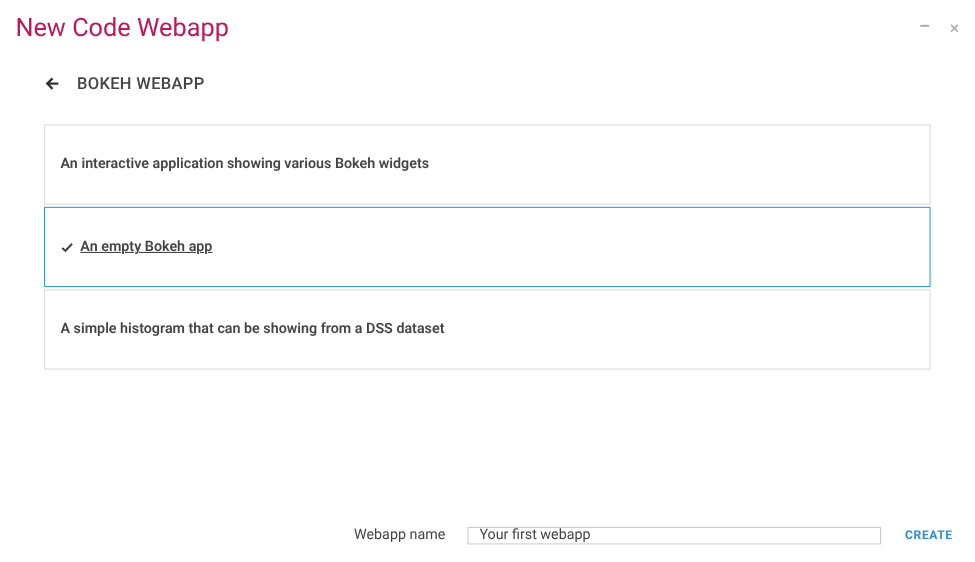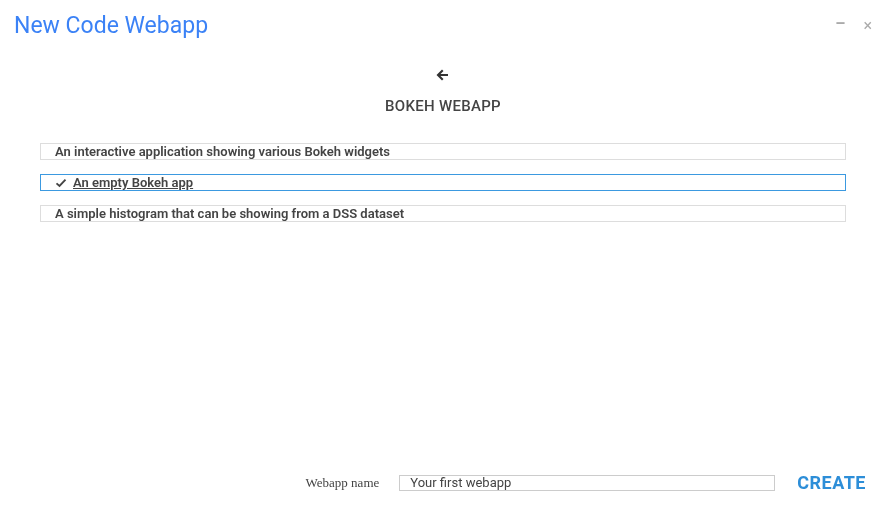--- a/index.html
+++ b/index.html
@@ -17,21 +17,21 @@
     }
     .header {
       display: flex;
       align-items: center;
       justify-content: space-between;
       padding: 12px 14px 28px 14px;
     }
     .header-title {
       font-size: 23px;
       font-weight: 400;
-      color: #3b82f6;
+      color: #be185d;
     }
     .header-controls {
       display: flex;
       align-items: center;
       gap: 18px;
     }
     .header-controls span {
       color: #aaa;
       font-size: 16px;
       cursor: pointer;
@@ -43,44 +43,43 @@
       top: -2px;
     }
     .close-x {
       font-size: 18px;
     }
     .subheader {
       display: flex;
       align-items: center;
       padding: 0 40px 28px 40px;
       gap: 14px;
-      flex-direction: column;
     }
     .back-arrow {
       display: inline-flex;
       width: 16px;
       height: 16px;
       color: #333;
     }
     .subheader-title {
       font-size: 15px;
       font-weight: 500;
       color: #444;
       letter-spacing: 0.3px;
     }
     .options-list {
       padding: 0 40px;
     }
     .option-item {
       border: 1px solid #ddd;
-      padding: 0 14px;
+      padding: 28px 14px;
       font-size: 13px;
       font-weight: 600;
       color: #444;
-      margin-bottom: 14px;
+      margin-bottom: 2px;
       cursor: pointer;
       display: flex;
       align-items: center;
       gap: 6px;
     }
     .option-item.selected {
       border: 1px solid #3b99e0;
       text-decoration: underline;
     }
     .check-icon {
@@ -101,36 +100,35 @@
       right: 0;
       padding: 0 18px 0 40px;
       display: flex;
       align-items: center;
       justify-content: flex-end;
       gap: 20px;
     }
     .footer-label {
       font-size: 13px;
       color: #444;
-      font-family: Liberation Serif, serif;
     }
     .footer-input {
       width: 376px;
       height: 16px;
       border: 1px solid #ccc;
       padding: 4px 10px;
       font-size: 13px;
       color: #444;
       font-family: inherit;
     }
     .create-button {
       background: none;
       border: none;
       color: #2d8ed8;
-      font-size: 18px;
+      font-size: 11px;
       font-weight: 700;
       letter-spacing: 0.5px;
       cursor: pointer;
       font-family: inherit;
       padding: 4px 2px;
     }
   </style>
 </head>
 <body>
 

